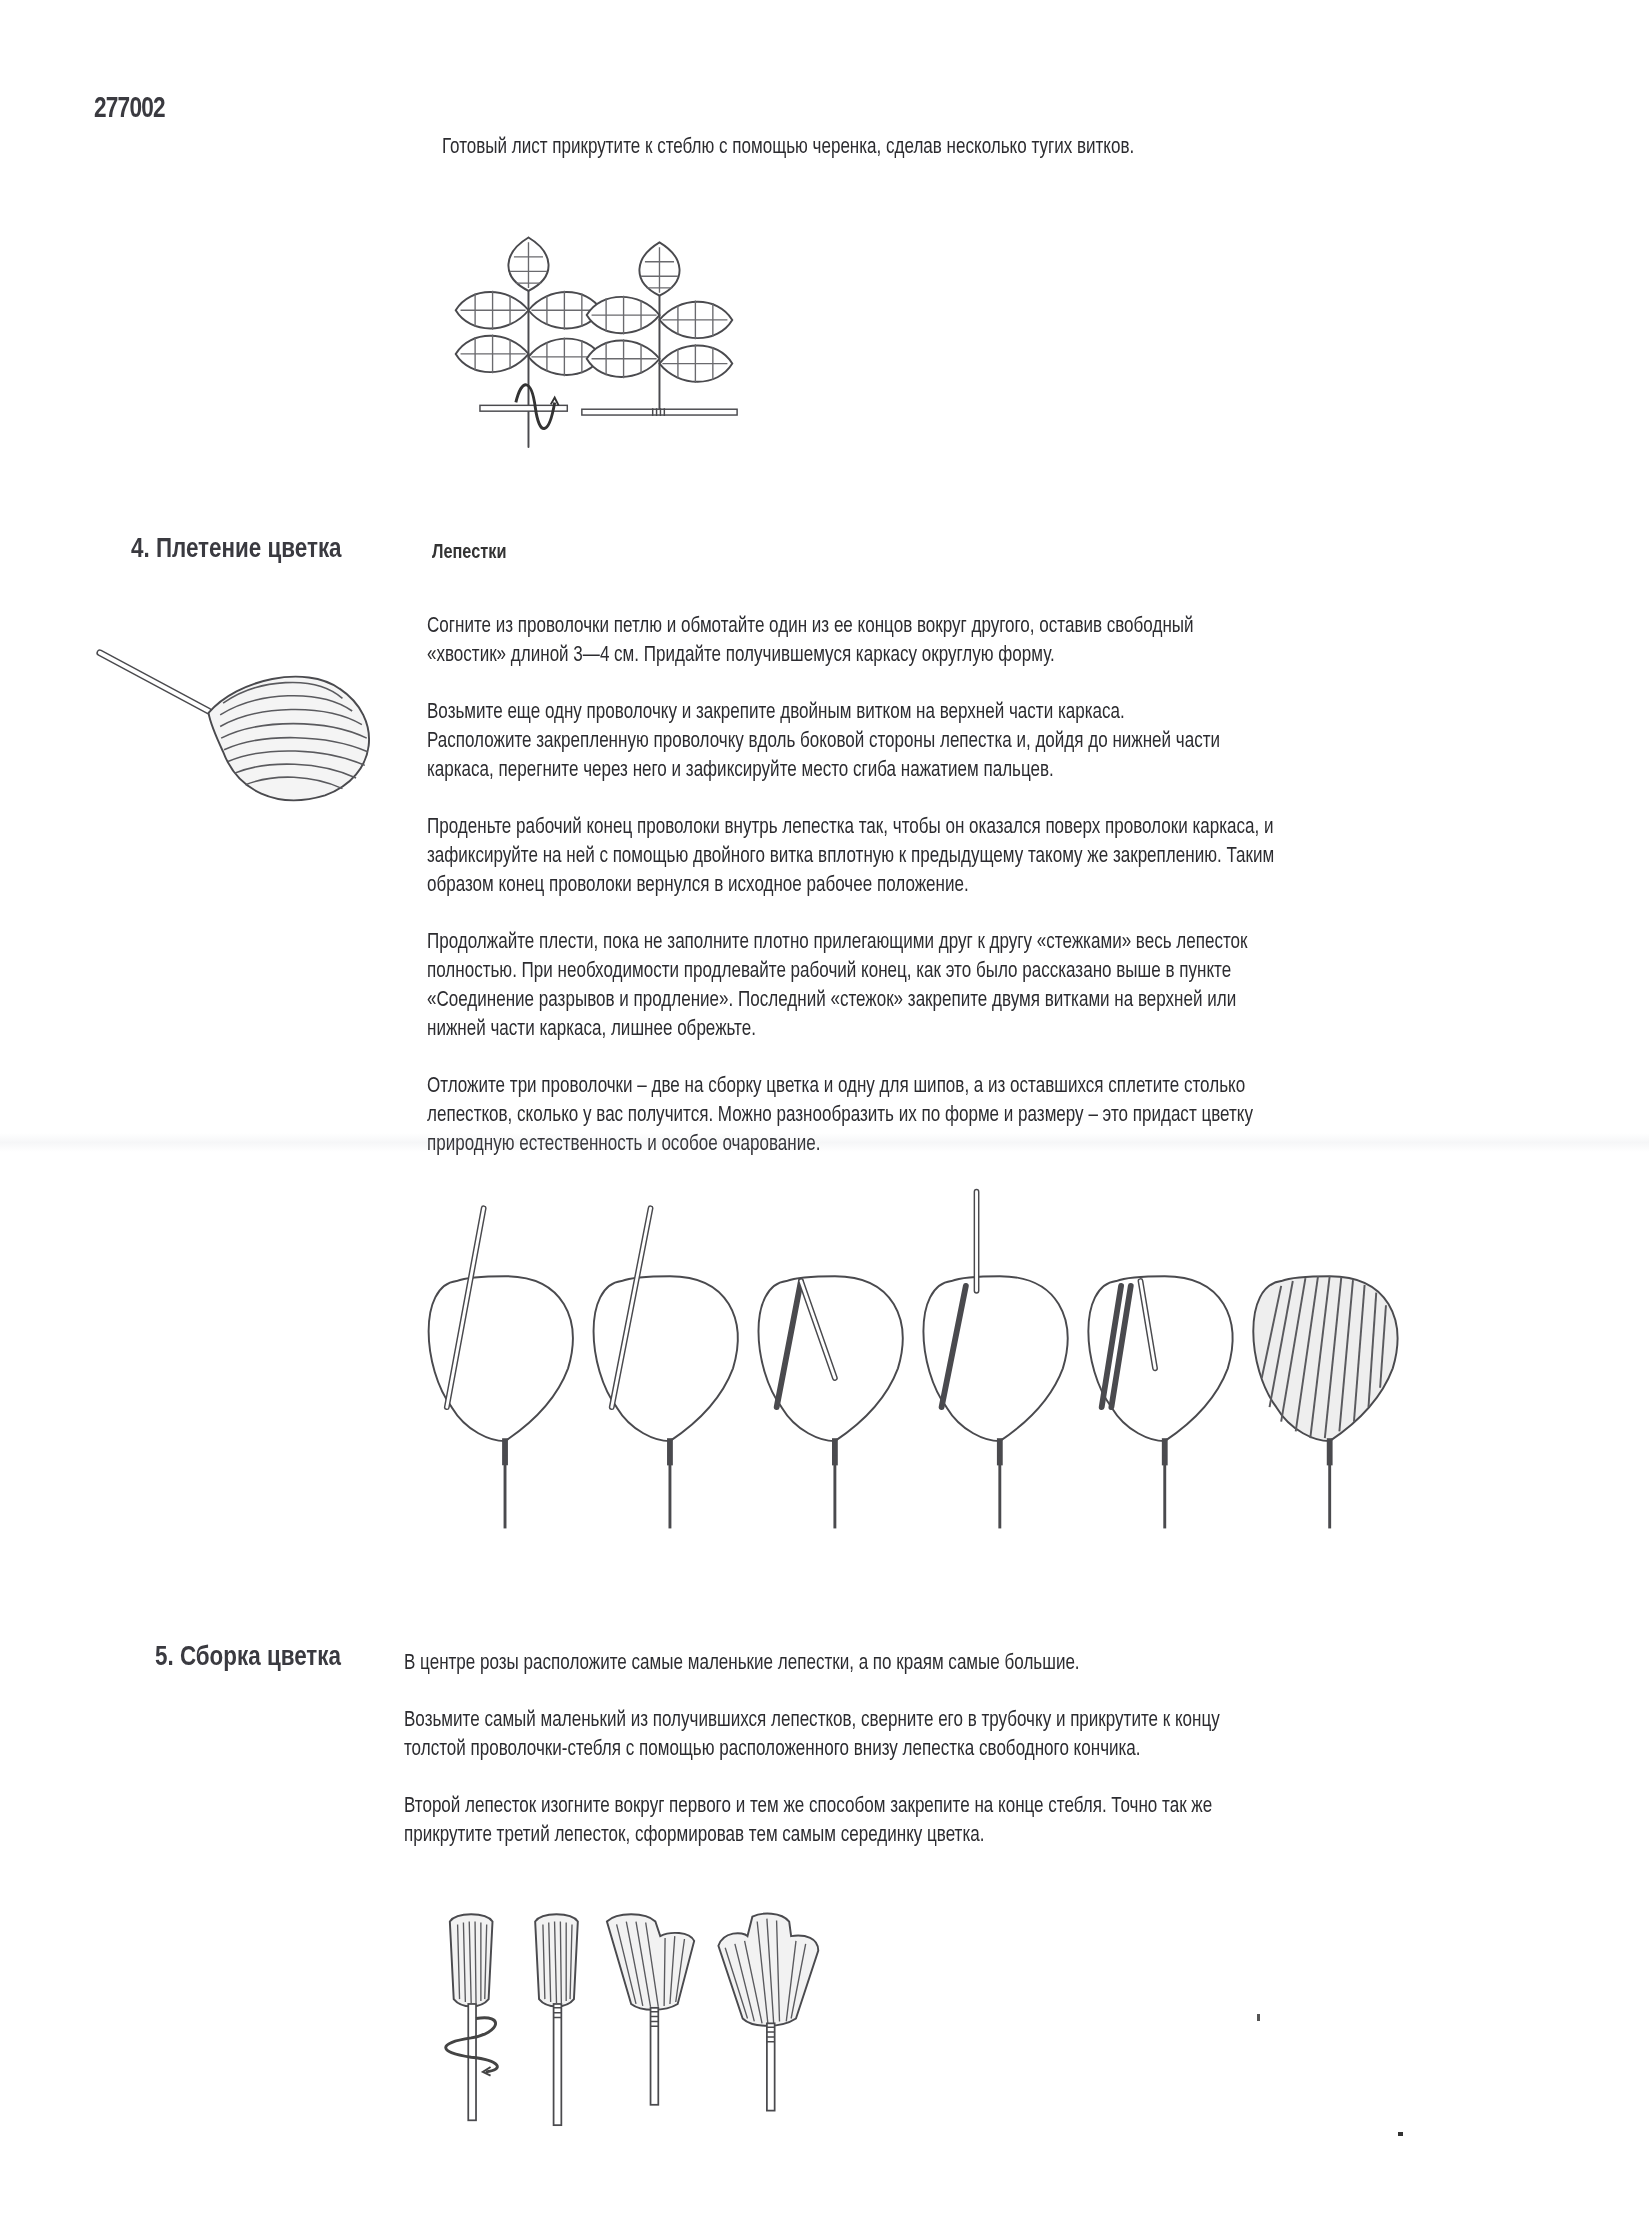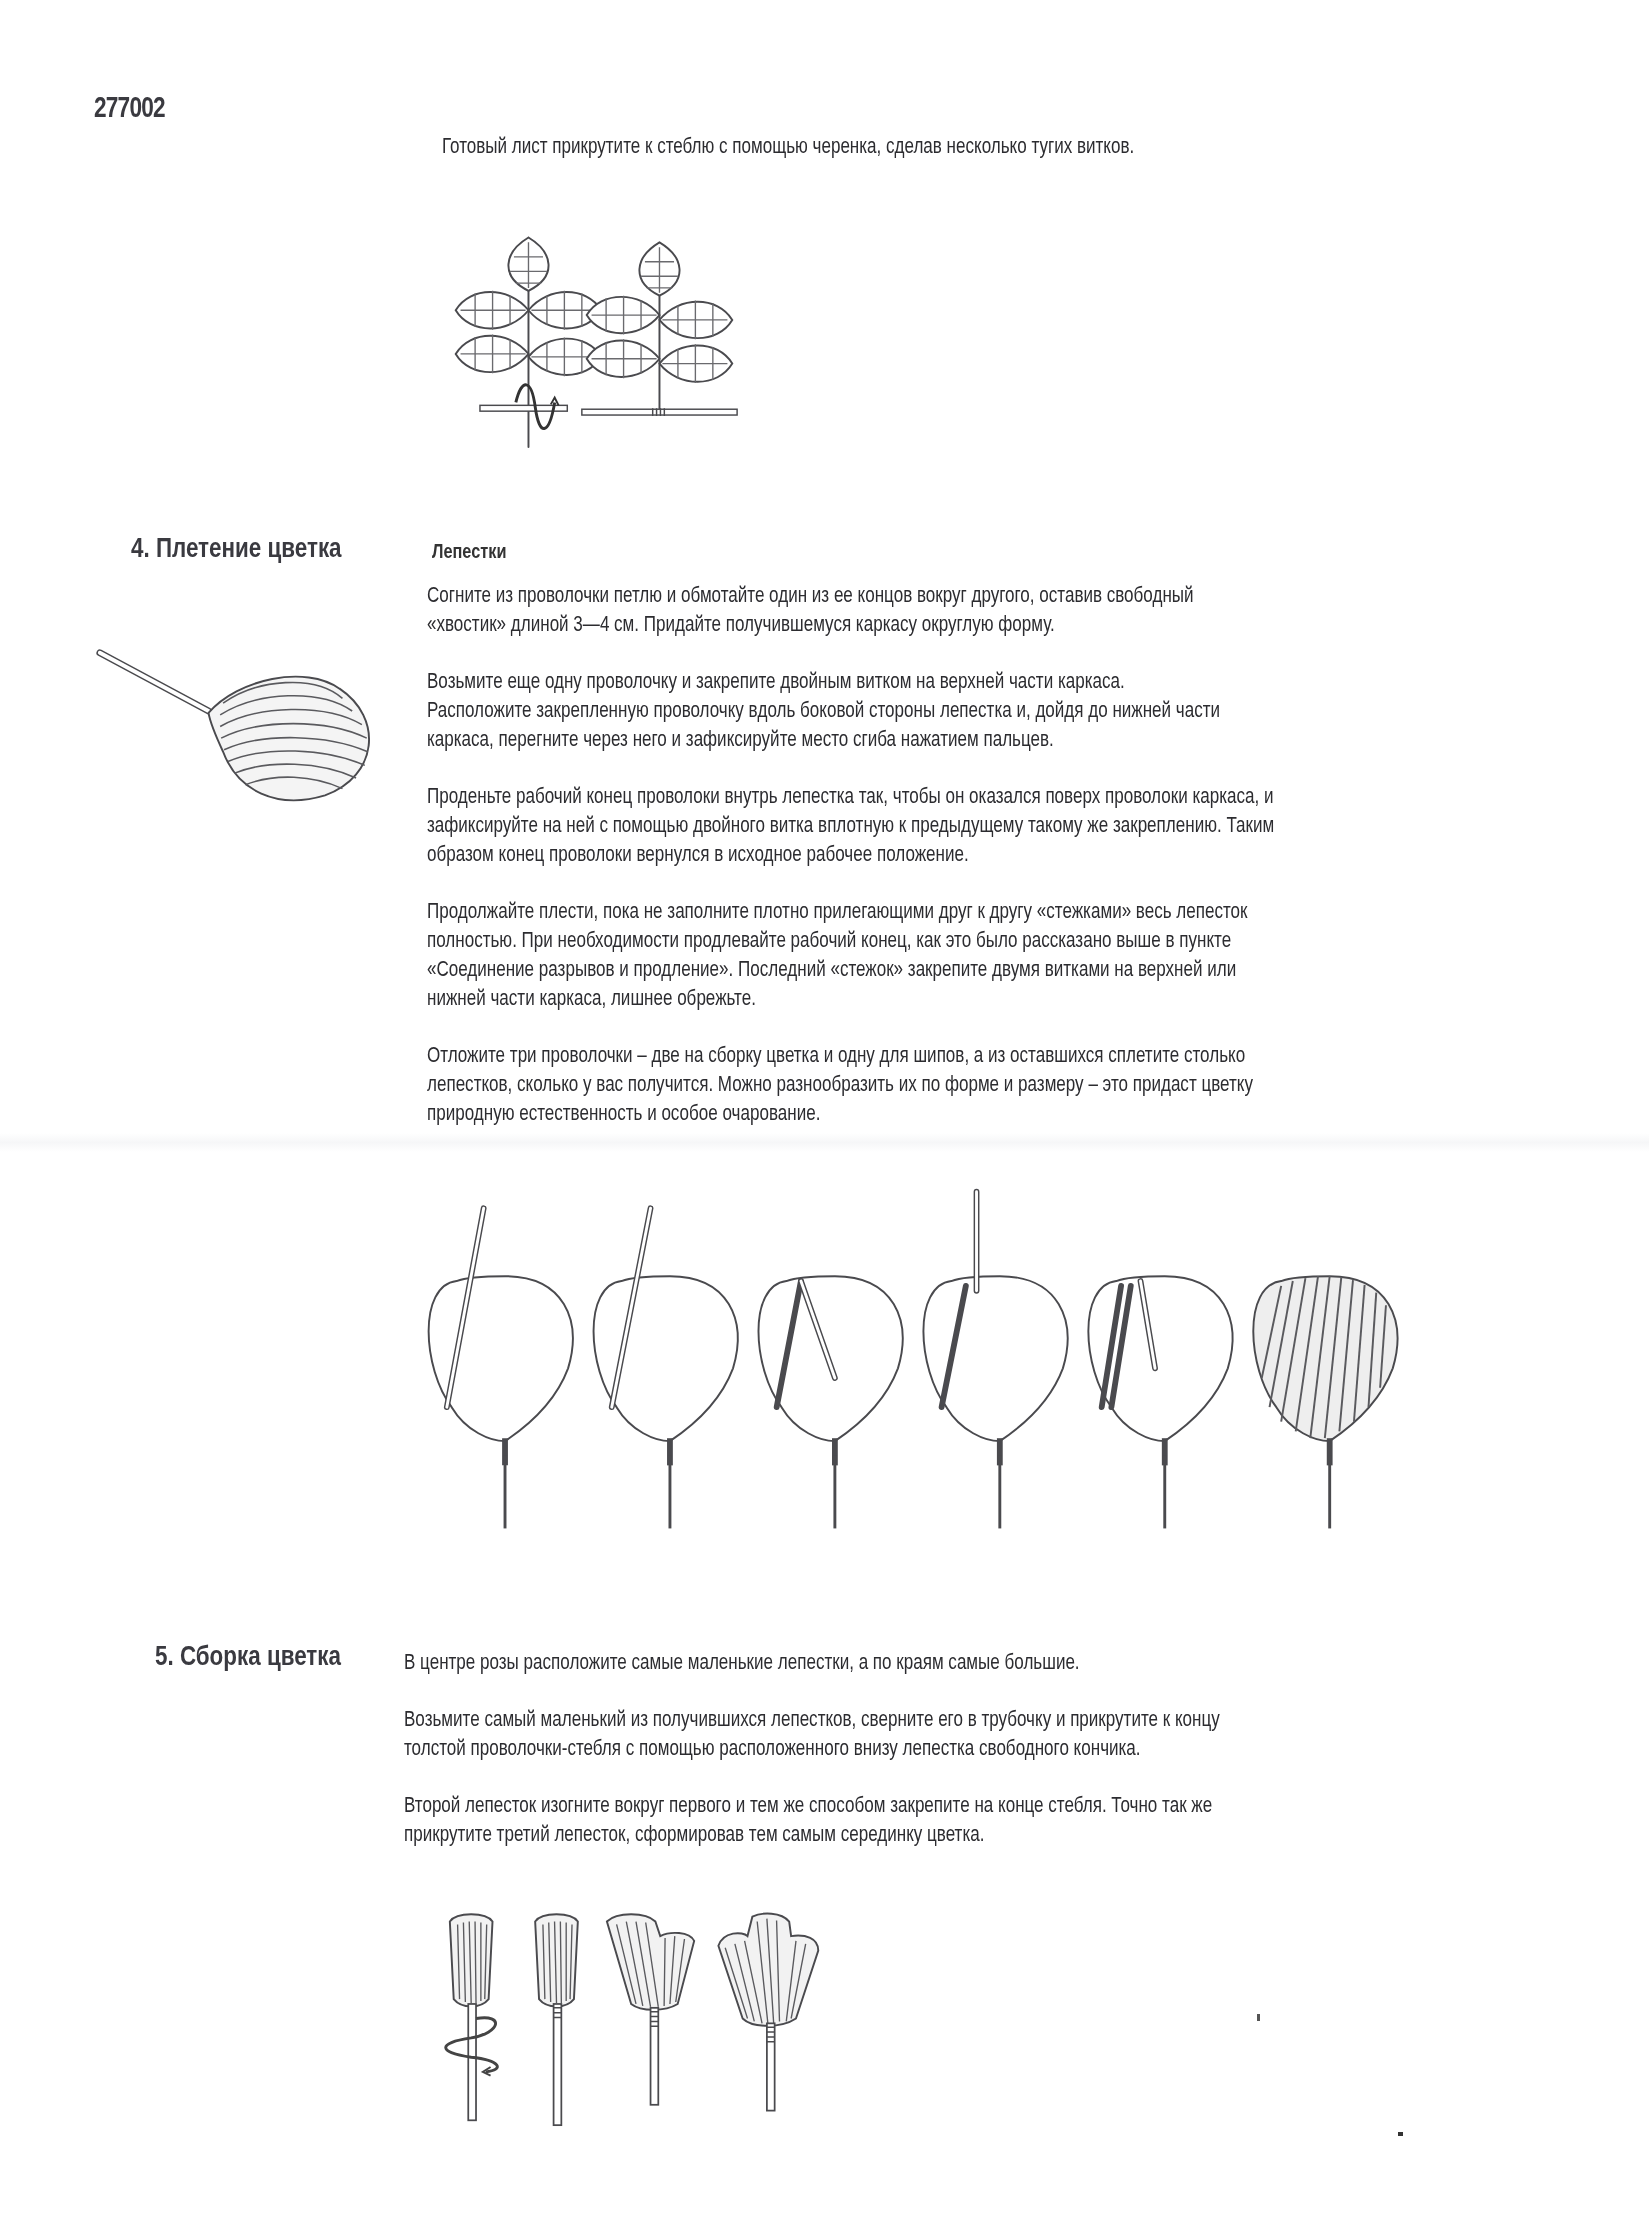--- a/index.html
+++ b/index.html
@@ -72,21 +72,21 @@
     <path class="ln-white" d="M160 145 C 145 120, 105 120, 85 145 C 105 170, 145 170, 160 145 Z"></path>
     <path class="ln-thin" d="M88 145 L155 145 M104 130 L104 160 M122 125 L122 165 M140 128 L140 162"></path>
     <rect x="5" y="192" width="160" height="6" fill="#fff" stroke="#4a4a4e" stroke-width="1.5"></rect>
     <path d="M78 191 L78 199 M82 191 L82 199 M86 191 L86 199 M90 191 L90 199" stroke="#4a4a4e" stroke-width="1.5"></path>
   </g>
 </svg>
 
 <div class="abs sec-title" style="left:131px; top:532px;">4.  Плетение цветка</div>
 <div class="abs sub-title" style="left:432px; top:540px;">Лепестки</div>
 
-<div class="abs body-text" style="left:427px; top:581px;">
+<div class="abs body-text" style="left:427px; top:611px;">
   <div class="para cond">
     <span>Согните из проволочки петлю и обмотайте один из ее концов вокруг другого, оставив свободный</span>
     <span>«хвостик» длиной 3—4 см. Придайте получившемуся каркасу округлую форму.</span>
   </div>
   <div class="para cond">
     <span>Возьмите еще одну проволочку и закрепите двойным витком на верхней части каркаса.</span>
     <span>Расположите закрепленную проволочку вдоль боковой стороны лепестка и, дойдя до нижней части</span>
     <span>каркаса, перегните через него и зафиксируйте место сгиба нажатием пальцев.</span>
   </div>
   <div class="para cond">

